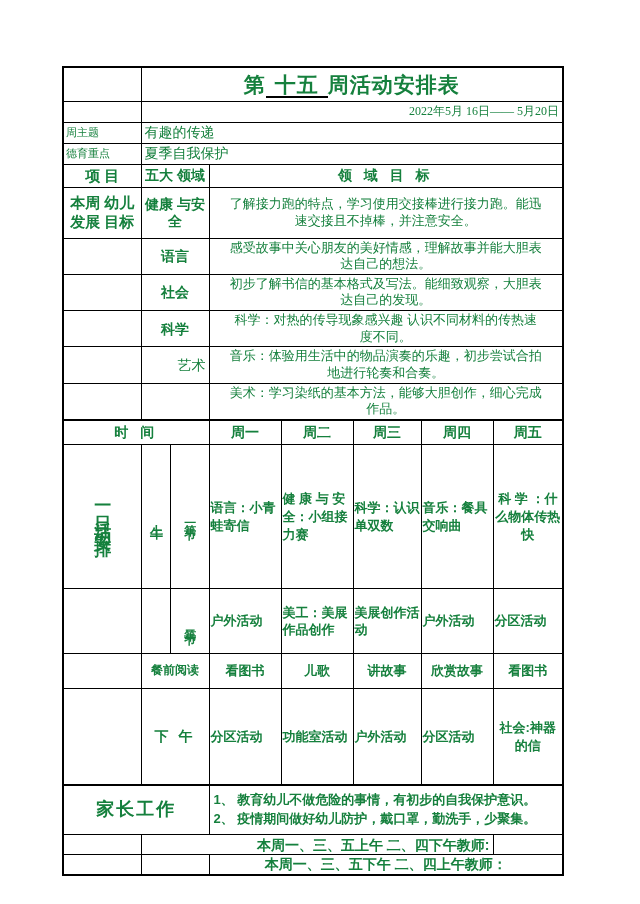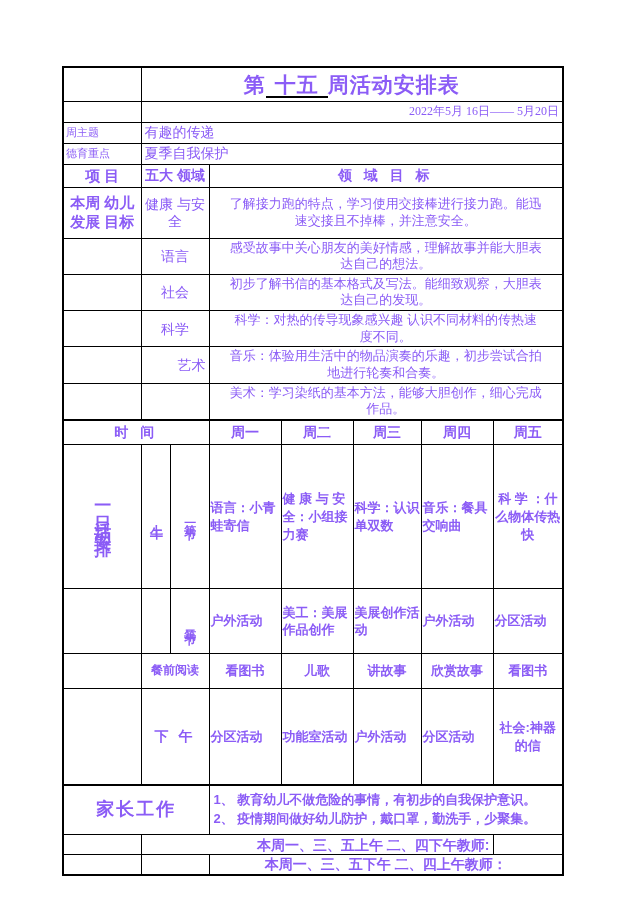--- a/index.html
+++ b/index.html
@@ -1,34 +1,34 @@
 <!DOCTYPE html>
 <html><head>
 <meta charset="utf-8">
 <style>
   html,body{margin:0;padding:0;background:#fff;}
   .page{position:relative;width:640px;height:904px;background:#ffffff;overflow:hidden;
-        font-family:"Liberation Sans","DejaVu Sans",sans-serif;color:#8b5cf6;}
+        font-family:"Liberation Sans","DejaVu Sans",sans-serif;color:#15803d;}
   .sheet{position:absolute;left:62px;top:66px;}
   table.main{border-collapse:collapse;table-layout:fixed;width:500px;border:2px solid #000;}
   td{border:1px solid #000;padding:0 3px;overflow:hidden;vertical-align:middle;
      font-size:13px;line-height:1.3;word-break:break-all;}
   
   .c{text-align:center;} .r{text-align:right;}
   
   .title-cell{font-size:21px;font-weight:bold;text-align:center;letter-spacing:1px;padding:0;}
   .title-num{border-bottom:2px solid #000;padding:0 9px;}
   .date-cell{font-family:"Liberation Serif","DejaVu Serif",serif;font-size:12px;text-align:right;padding-right:3px;padding-left:6px;}
   .mini-label{font-size:11px;text-align:left;padding-left:2px;}
   .theme-value{font-size:14px;text-align:left;}
   .hdr15{font-size:15px;font-weight:bold;text-align:center;}
   .hdr14{font-size:14px;font-weight:bold;text-align:center;margin-top:34px;}
   .spread{letter-spacing:4px;}
   .goal{font-size:13px;text-align:center;padding:1px 19px;line-height:1.28;}
-  .domain{font-size:14px;font-weight:normal;text-align:center;line-height:1.15;margin-left:20px;}
+  .domain{font-size:14px;font-weight:bold;text-align:center;line-height:1.15;margin-left:20px;}
   .domain-n{font-size:14px;text-align:right;margin-left:29px;}
   .week-goal-hdr{font-size:15px;font-weight:bold;text-align:center;line-height:1.25;}
   .act{font-size:13px;font-weight:bold;text-align:left;padding:1px;line-height:1.35;}
   .actc{text-align:center;}
   .vcell{text-align:center;padding:0;}
   .vtext{writing-mode:vertical-lr;text-orientation:upright;display:inline-block;font-weight:bold;}
   .v-section{font-size:17px;letter-spacing:6px;}
   .v-morning{font-size:13px;letter-spacing:3px;}
   .v-lesson{font-size:12px;letter-spacing:2px;}
   .reading-label{font-size:12px;font-weight:bold;text-align:center;}

